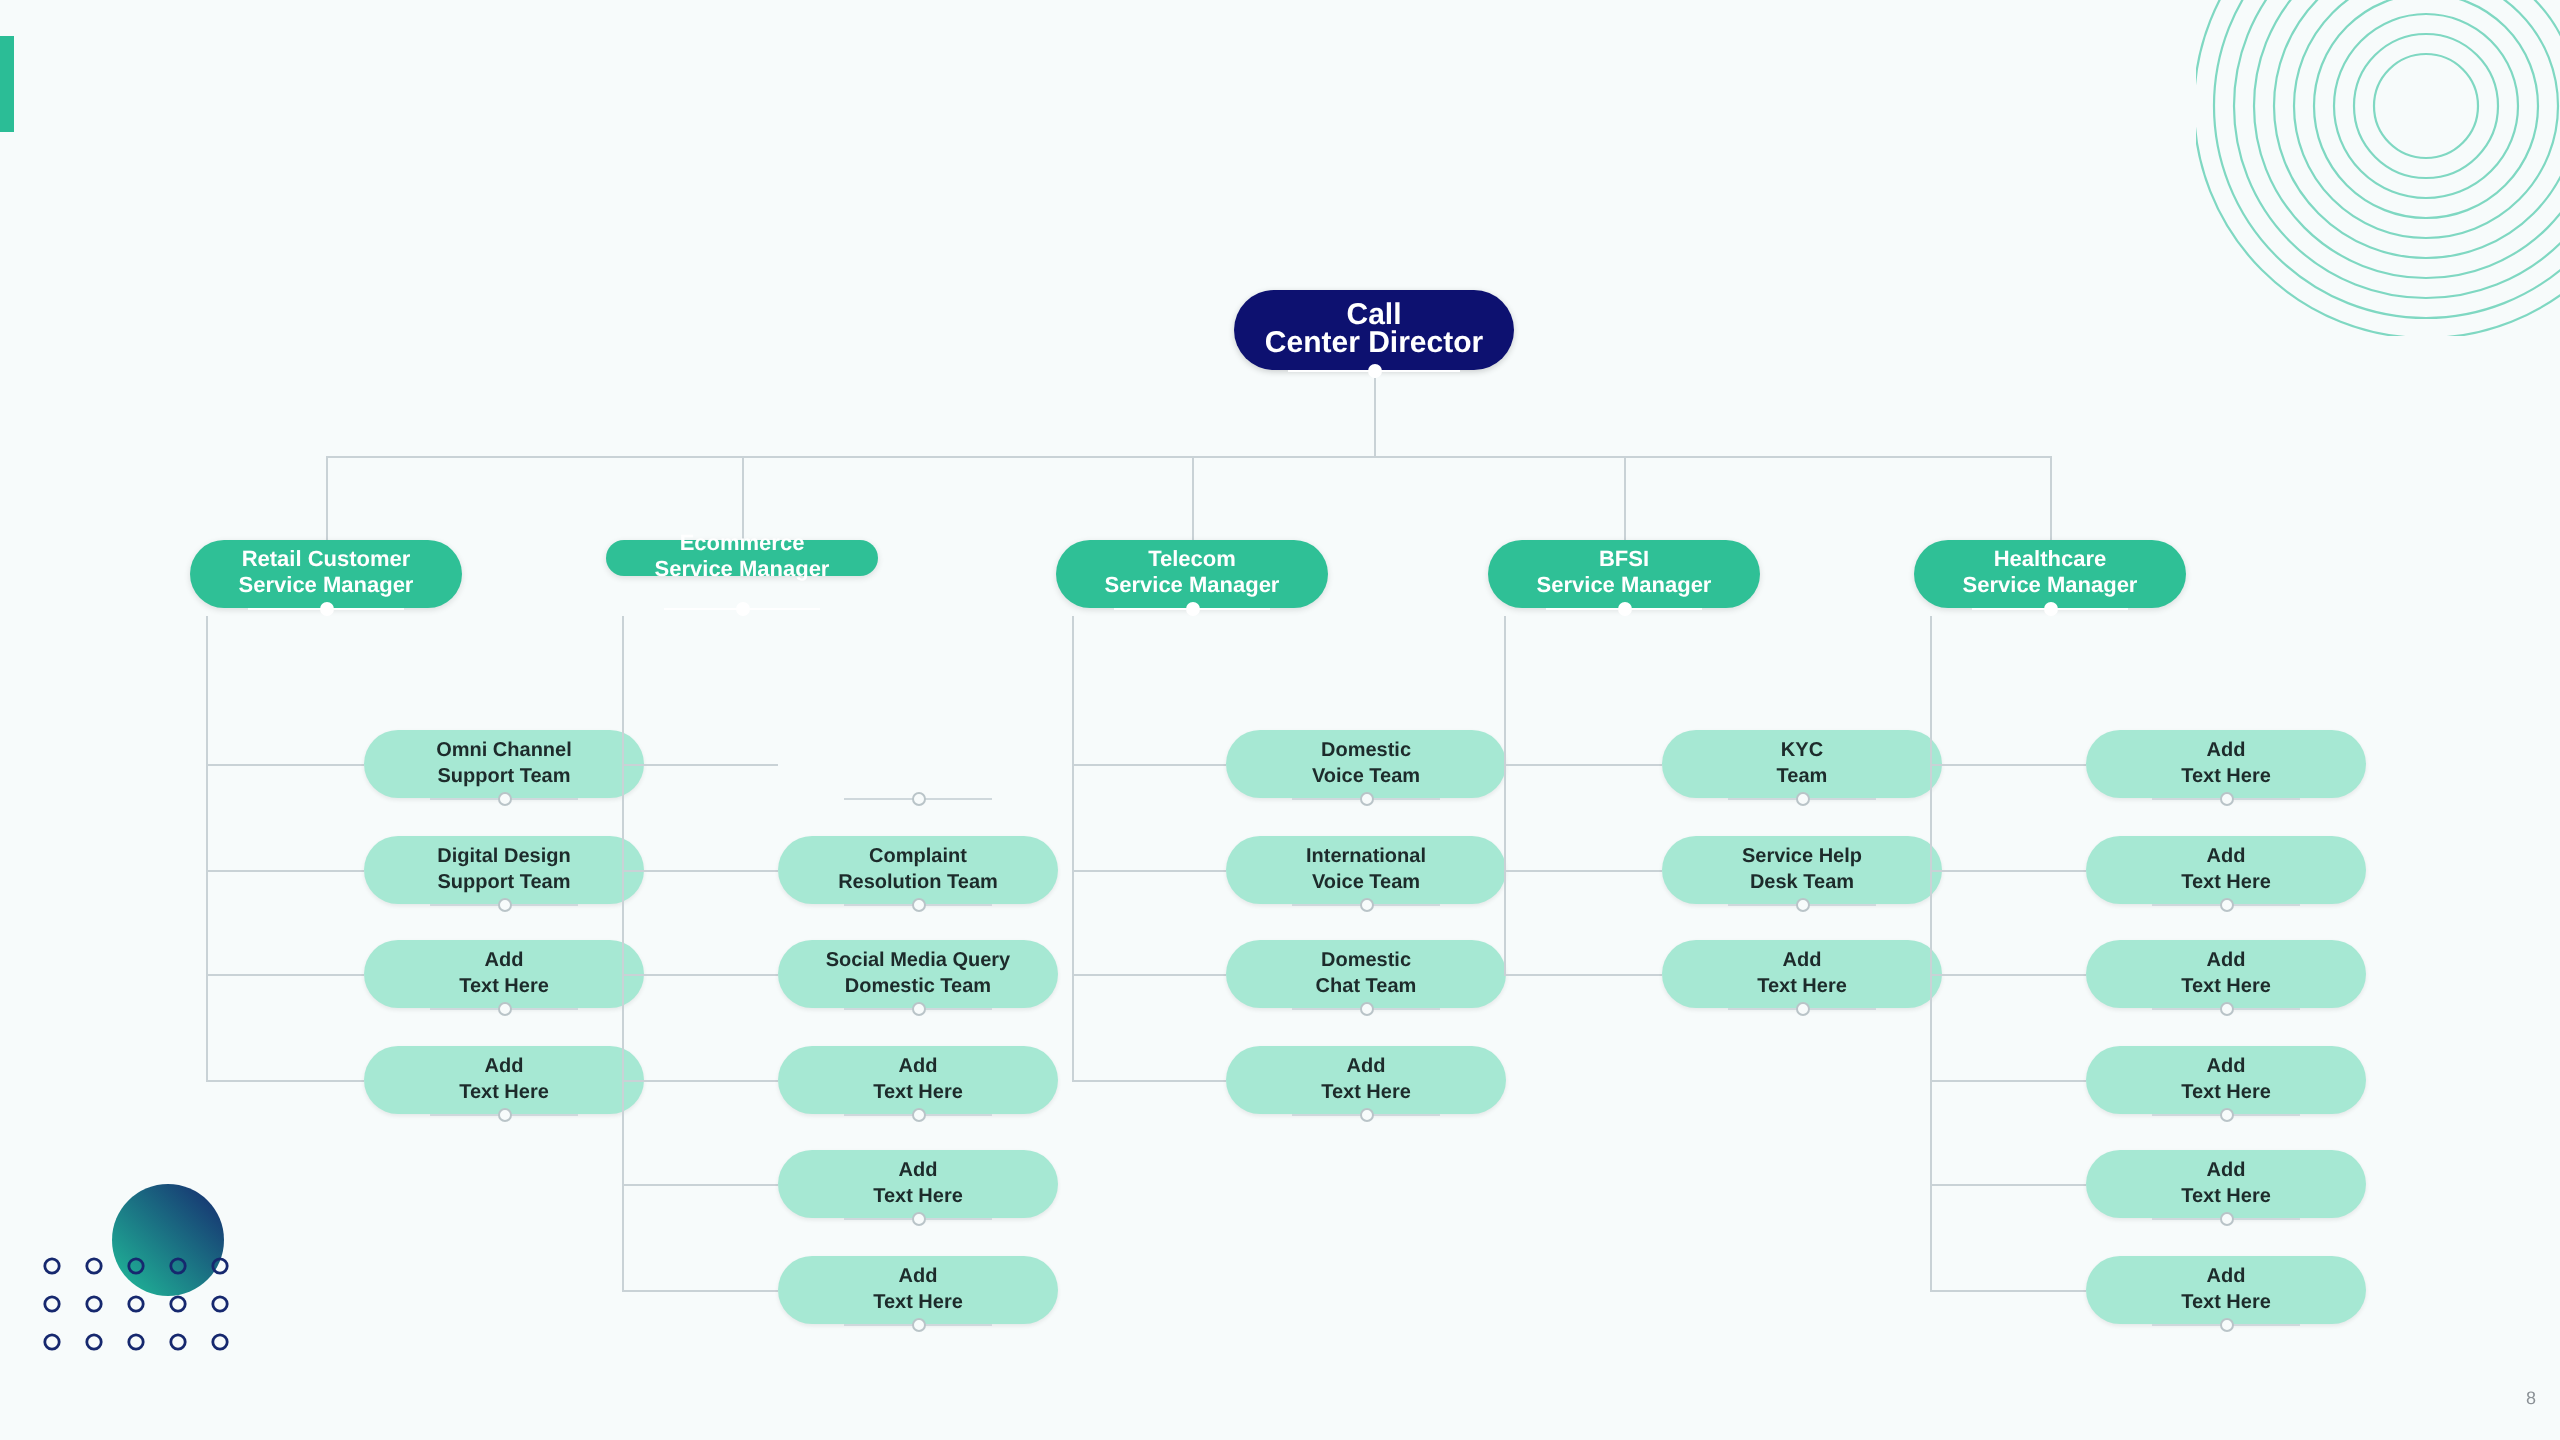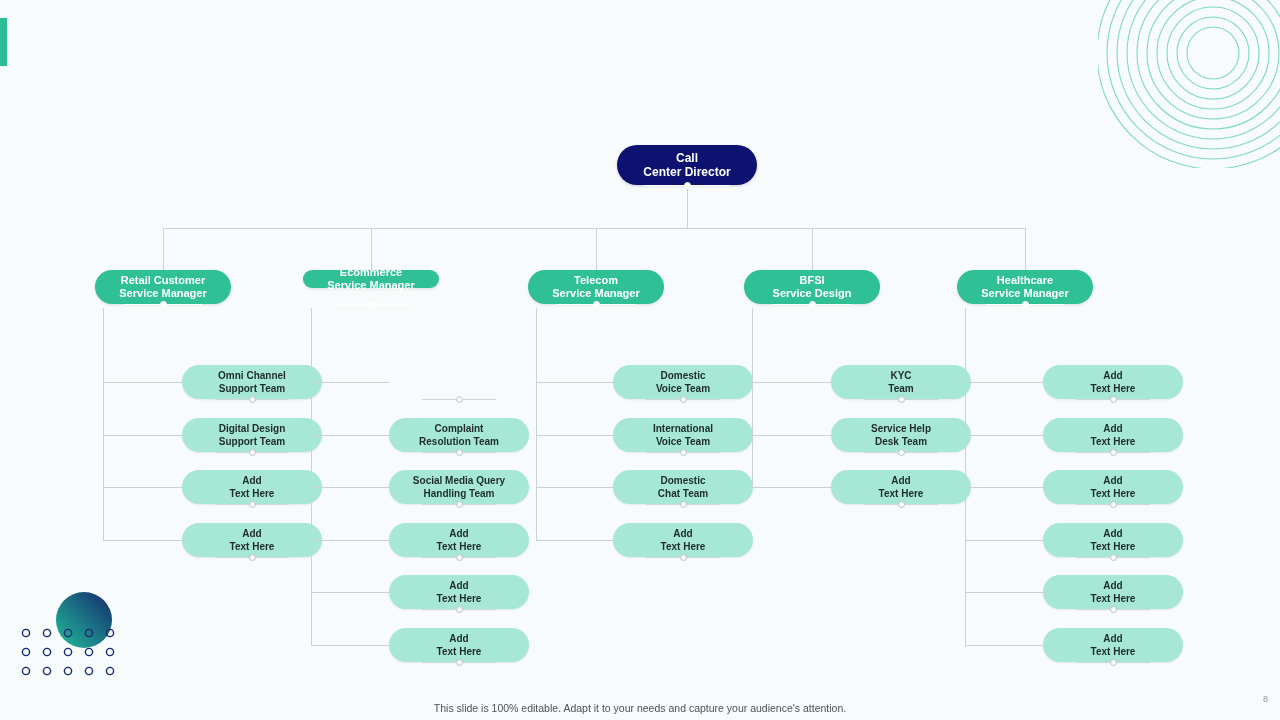--- a/index.html
+++ b/index.html
@@ -50,21 +50,21 @@
 
   .node {
     position: absolute;
     display: flex; align-items: center; justify-content: center;
     text-align: center;
     border-radius: 999px;
     white-space: pre-line;
   }
   .node-root {
     background: #0d1170; color: #ffffff;
-    font-size: 12px; font-weight: bold; line-height: 14px;
+    font-size: 15px; font-weight: bold; line-height: 14px;
     box-shadow: 0 1px 3px rgba(0,0,0,.18);
   }
   .node-mgr {
     background: #2fc096; color: #ffffff;
     font-size: 11px; font-weight: bold; line-height: 13.5px;
     box-shadow: 0 1px 3px rgba(0,0,0,.12);
   }
   .node-leaf {
     background: #a6e8d3; color: #1d2b2b;
     font-size: 10px; font-weight: bold; line-height: 13px;
@@ -185,21 +185,21 @@
       </div>
       <div class="ln ln-h" style="left: 311px; top: 434.5px; width: 78px;"></div>
       <div class="node node-leaf" style="left: 389px; top: 417.5px; width: 140px; height: 34px;"><span>Complaint
 Resolution Team</span></div>
       <div class="handle" style="left: 422px; top: 448.5px; width: 74px; height: 8px;">
         <div class="bar"></div>
         <div class="knob"></div>
       </div>
       <div class="ln ln-h" style="left: 311px; top: 487px; width: 78px;"></div>
       <div class="node node-leaf" style="left: 389px; top: 470px; width: 140px; height: 34px;"><span>Social Media Query
-Handling Team</span></div>
+Domestic Team</span></div>
       <div class="handle" style="left: 422px; top: 501px; width: 74px; height: 8px;">
         <div class="bar"></div>
         <div class="knob"></div>
       </div>
       <div class="ln ln-h" style="left: 311px; top: 539.5px; width: 78px;"></div>
       <div class="node node-leaf" style="left: 389px; top: 522.5px; width: 140px; height: 34px;"><span>Add
 Text Here</span></div>
       <div class="handle" style="left: 422px; top: 553.5px; width: 74px; height: 8px;">
         <div class="bar"></div>
         <div class="knob"></div>
@@ -249,21 +249,21 @@
       </div>
       <div class="ln ln-h" style="left: 536px; top: 539.5px; width: 77px;"></div>
       <div class="node node-leaf" style="left: 613px; top: 522.5px; width: 140px; height: 34px;"><span>Add
 Text Here</span></div>
       <div class="handle" style="left: 646px; top: 553.5px; width: 74px; height: 8px;">
         <div class="bar"></div>
         <div class="knob"></div>
       </div>
       <div class="ln ln-v" style="left: 812px; top: 228px; height: 42px;"></div>
       <div class="node node-mgr" style="left: 744px; top: 270px; width: 136px; height: 34px;"><span>BFSI
-Service Design</span></div>
+Service Manager</span></div>
       <div class="handle dark" style="left: 773px; top: 301px; width: 78px; height: 8px;">
         <div class="bar"></div>
         <div class="knob"></div>
       </div>
       <div class="ln ln-v" style="left: 752px; top: 308px; height: 179px;"></div>
       <div class="ln ln-h" style="left: 752px; top: 382px; width: 79px;"></div>
       <div class="node node-leaf" style="left: 831px; top: 365px; width: 140px; height: 34px;"><span>KYC
 Team</span></div>
       <div class="handle" style="left: 864px; top: 396px; width: 74px; height: 8px;">
         <div class="bar"></div>
@@ -355,16 +355,15 @@
         <circle cx="71" cy="62" r="3.6"></circle>
       <circle cx="92" cy="62" r="3.6"></circle>
       <circle cx="8" cy="81" r="3.6"></circle>
         <circle cx="29" cy="81" r="3.6"></circle>
       <circle cx="50" cy="81" r="3.6"></circle>
         <circle cx="71" cy="81" r="3.6"></circle>
       <circle cx="92" cy="81" r="3.6"></circle>
     </g>
   </svg>
 
-  <div id="footer">This slide is 100% editable. Adapt it to your needs and capture your audience's attention.</div>
   <div id="pageno">8</div>
 
 </div>
 
 </body></html>

